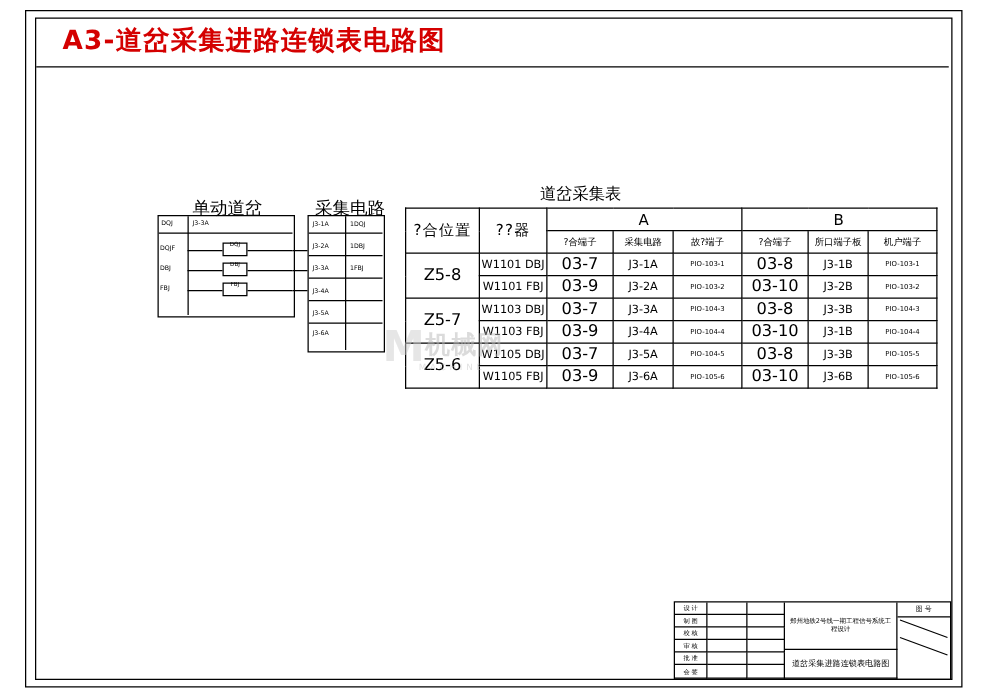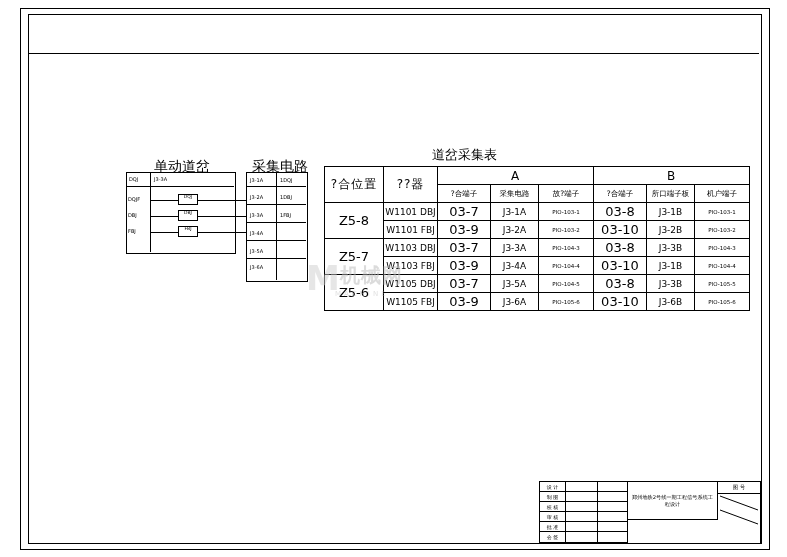--- a/index.html
+++ b/index.html
@@ -123,20 +123,21 @@
 </style>
 </head>
 <body>
 
 <div class="sheet">
 
   <div class="frame-outer"></div>
   <div class="frame-inner"></div>
 
   <div class="title-band"></div>
+  <div class="main-title">A3-道岔采集进路连锁表电路图</div>
 
   <div class="schem">
     <div class="schem-lbl hdr" style="left:28px;top:-2px;">单动道岔</div>
     <div class="schem-lbl hdr" style="left:126px;top:-2px;">采集电路</div>
 
     <div class="box-a"></div>
     <div class="box-b"></div>
 
     <div class="hline" style="left:1px;top:26px;width:107px;"></div>
     <div class="vline" style="left:24px;top:13px;height:79px;"></div>
@@ -282,20 +283,21 @@
       <div class="tb-cell" style="left:26px;top:50px;width:32px;height:11px;"></div>
 
       <div class="tb-cell" style="left:58px;top:0;width:30px;height:10px;"></div>
       <div class="tb-cell" style="left:58px;top:10px;width:30px;height:10px;"></div>
       <div class="tb-cell" style="left:58px;top:20px;width:30px;height:10px;"></div>
       <div class="tb-cell" style="left:58px;top:30px;width:30px;height:10px;"></div>
       <div class="tb-cell" style="left:58px;top:40px;width:30px;height:10px;"></div>
       <div class="tb-cell" style="left:58px;top:50px;width:30px;height:11px;"></div>
 
       <div class="tb-right-top" style="left:88px;top:0;width:90px;height:38px;border-right:1px solid #000;padding:0 2px;line-height:1.3;font-size:5.2px;">郑州地铁2号线一期工程信号系统工程设计</div>
+      <div class="tb-right-bot" style="left:88px;top:38px;width:90px;height:23px;border-right:1px solid #000;padding:0 2px;font-size:6.5px;">道岔采集进路连锁表电路图</div>
 
       <div class="tb-right-top" style="left:178px;top:0;width:42px;height:12px;font-size:5.5px;">图 号</div>
       <div class="tb-right-bot" style="left:178px;top:12px;width:42px;height:49px;border-bottom:none;overflow:hidden;">
         <svg width="42" height="49">
           <line x1="2" y1="2" x2="40" y2="16" stroke="#000" stroke-width="1"></line>
           <line x1="2" y1="16" x2="40" y2="30" stroke="#000" stroke-width="1"></line>
         </svg>
       </div>
     </div>
   </div>

